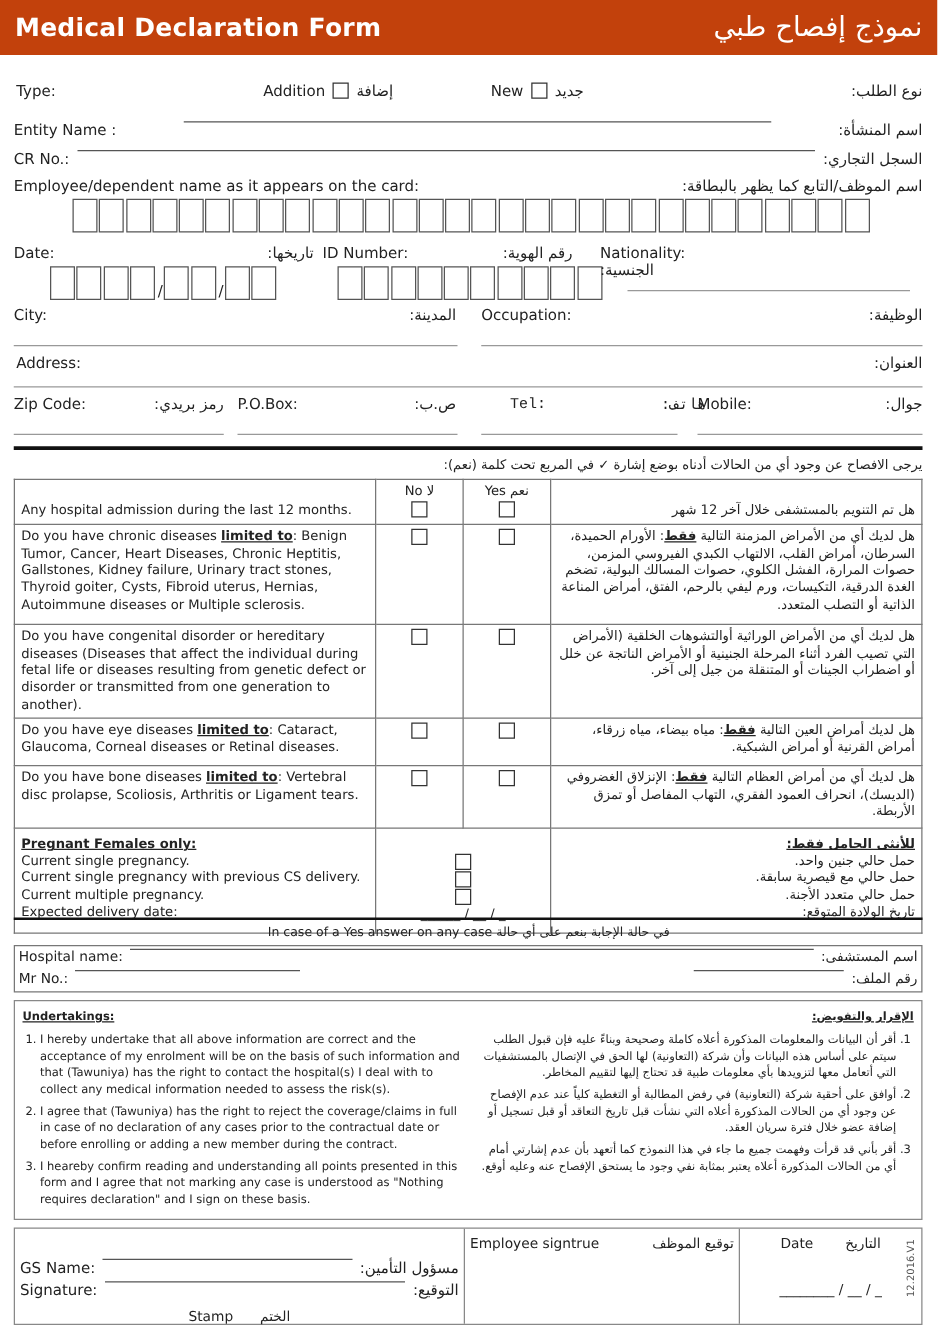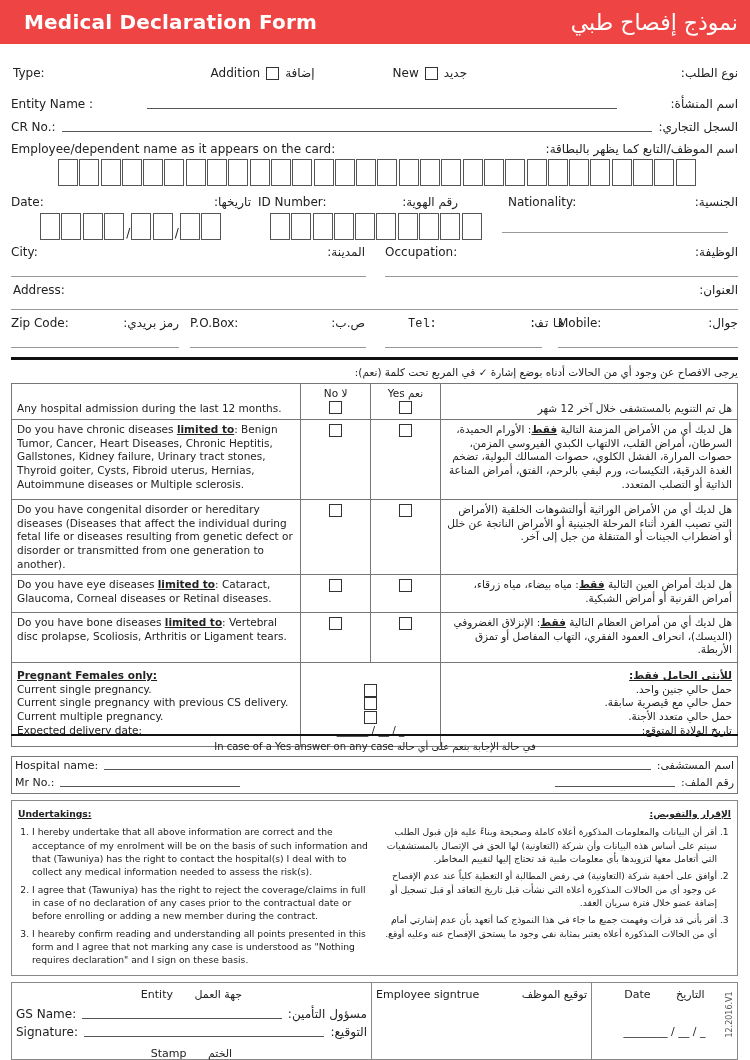--- a/index.html
+++ b/index.html
@@ -1,21 +1,21 @@
 <!DOCTYPE html>
 <html><head>
 <meta charset="utf-8">
 <style>
   * { box-sizing: border-box; margin: 0; padding: 0; }
   body { width: 750px; height: 1060px; background: #fff; font-family: "DejaVu Sans", sans-serif; color: #222; position: relative; overflow: hidden; }
-  .header { height: 44px; background: #ef4444; color: #fff; display: flex; justify-content: space-between; align-items: center; padding: 0 12px 0 24px; }
+  .header { height: 44px; background: #c2410c; color: #fff; display: flex; justify-content: space-between; align-items: center; padding: 0 12px 0 12px; }
   .header .en { font-size: 20px; font-weight: bold; letter-spacing: 0.2px; }
   .header .ar { font-size: 22px; direction: rtl; }
   .ar { direction: rtl; }
-  .row { position: absolute; left: 11px; right: 12px; display: flex; align-items: flex-end; font-size: 12px; }
+  .row { position: absolute; left: 11px; right: 12px; display: flex; align-items: flex-start; font-size: 12px; }
   .line { border-bottom: 1px solid #555; flex: 1; margin: 0 6px 2px 6px; height: 1px; }
   .lbl { white-space: nowrap; }
   .cb { display: inline-block; width: 13px; height: 13px; border: 1px solid #333; vertical-align: middle; background: #fff; }
   .boxes { position: absolute; display: flex; }
   .boxes .bx { width: 20px; height: 27px; border: 1px solid #555; margin-right: 1.3px; background: #fff; }
   .slash { font-size: 12px; align-self: flex-end; margin: 0 1px; }
   .uline { position: absolute; border-bottom: 1px solid #999; height: 1px; }
   .thick { position: absolute; left: 11px; right: 12px; height: 3px; background: #111; }
   table.decl { position: absolute; left: 11px; top: 383px; width: 727px; border-collapse: collapse; font-size: 10.5px; }
   table.decl td { border: 1px solid #777; padding: 3px 5px; vertical-align: top; line-height: 1.3; }
@@ -133,21 +133,21 @@
     <div class="bx"></div>
     <div class="bx"></div>
     <div class="bx"></div>
     <div class="bx"></div>
     <div class="bx"></div>
     <div class="bx"></div>
     <div class="bx"></div>
     <div class="bx"></div>
   </div>
 
-<div class="row" style="top:195px; left:508px;">
+<div class="row" style="top:195px; left:480px;flex-direction:column;">
   <span class="lbl">Nationality:</span>
   <span style="flex:1"></span>
   <span class="lbl ar">الجنسية:</span>
 </div>
 <div class="uline" style="left:502px; width:226px; top:232px;"></div>
 
 <div class="row" style="top:245px; right:auto; width:354px;">
   <span class="lbl">City:</span>
   <span style="flex:1"></span>
   <span class="lbl ar">المدينة:</span>
@@ -287,24 +287,20 @@
     <ol style="padding-left:0; padding-right:14px;">
       <li>أقر أن البيانات والمعلومات المذكورة أعلاه كاملة وصحيحة وبناءً عليه فإن قبول الطلب سيتم على أساس هذه البيانات وأن شركة (التعاونية) لها الحق في الإتصال بالمستشفيات التي أتعامل معها لتزويدها بأي معلومات طبية قد تحتاج إليها لتقييم المخاطر.</li>
       <li>أوافق على أحقية شركة (التعاونية) في رفض المطالبة أو التغطية كلياً عند عدم الإفصاح عن وجود أي من الحالات المذكورة أعلاه التي نشأت قبل تاريخ التعاقد أو قبل تسجيل أو إضافة عضو خلال فترة سريان العقد.</li>
       <li>أقر بأني قد قرأت وفهمت جميع ما جاء في هذا النموذج كما أتعهد بأن عدم إشارتي أمام أي من الحالات المذكورة أعلاه يعتبر بمثابة نفي وجود ما يستحق الإفصاح عنه وعليه أوقع.</li>
     </ol>
   </div>
 </div>
 
 <div class="sig">
   <div class="c1">
-    <div style="position:absolute; top:5px; left:0; right:0; text-align:center;">
-      <span>Entity</span>
-      <span style="margin-left:18px;">جهة العمل</span>
-    </div>
     <div class="row" style="top:42px; left:4px; right:4px;">
       <span class="lbl">Signature:</span>
       <span class="line"></span>
       <span class="lbl ar">التوقيع:</span>
     </div>
     <div class="row" style="top:24px; left:4px; right:4px;">
       <span class="lbl">GS Name:</span>
       <span class="line"></span>
       <span class="lbl ar">مسؤول التأمين:</span>
     </div>

